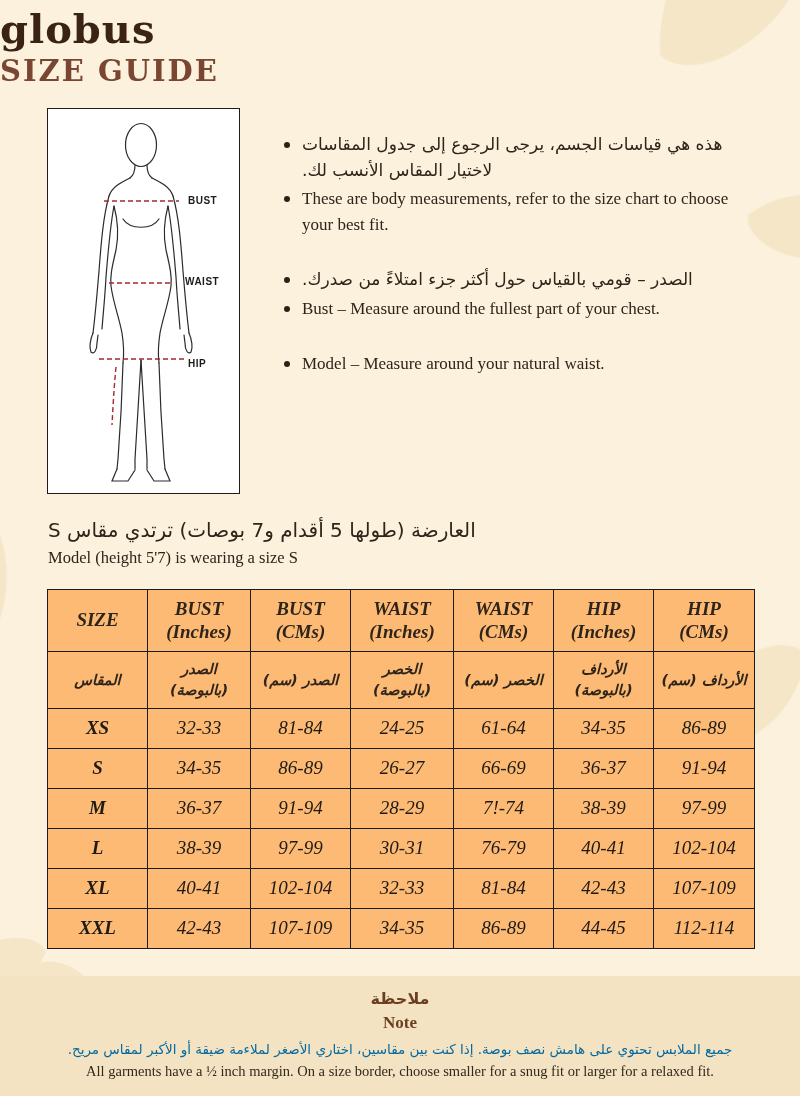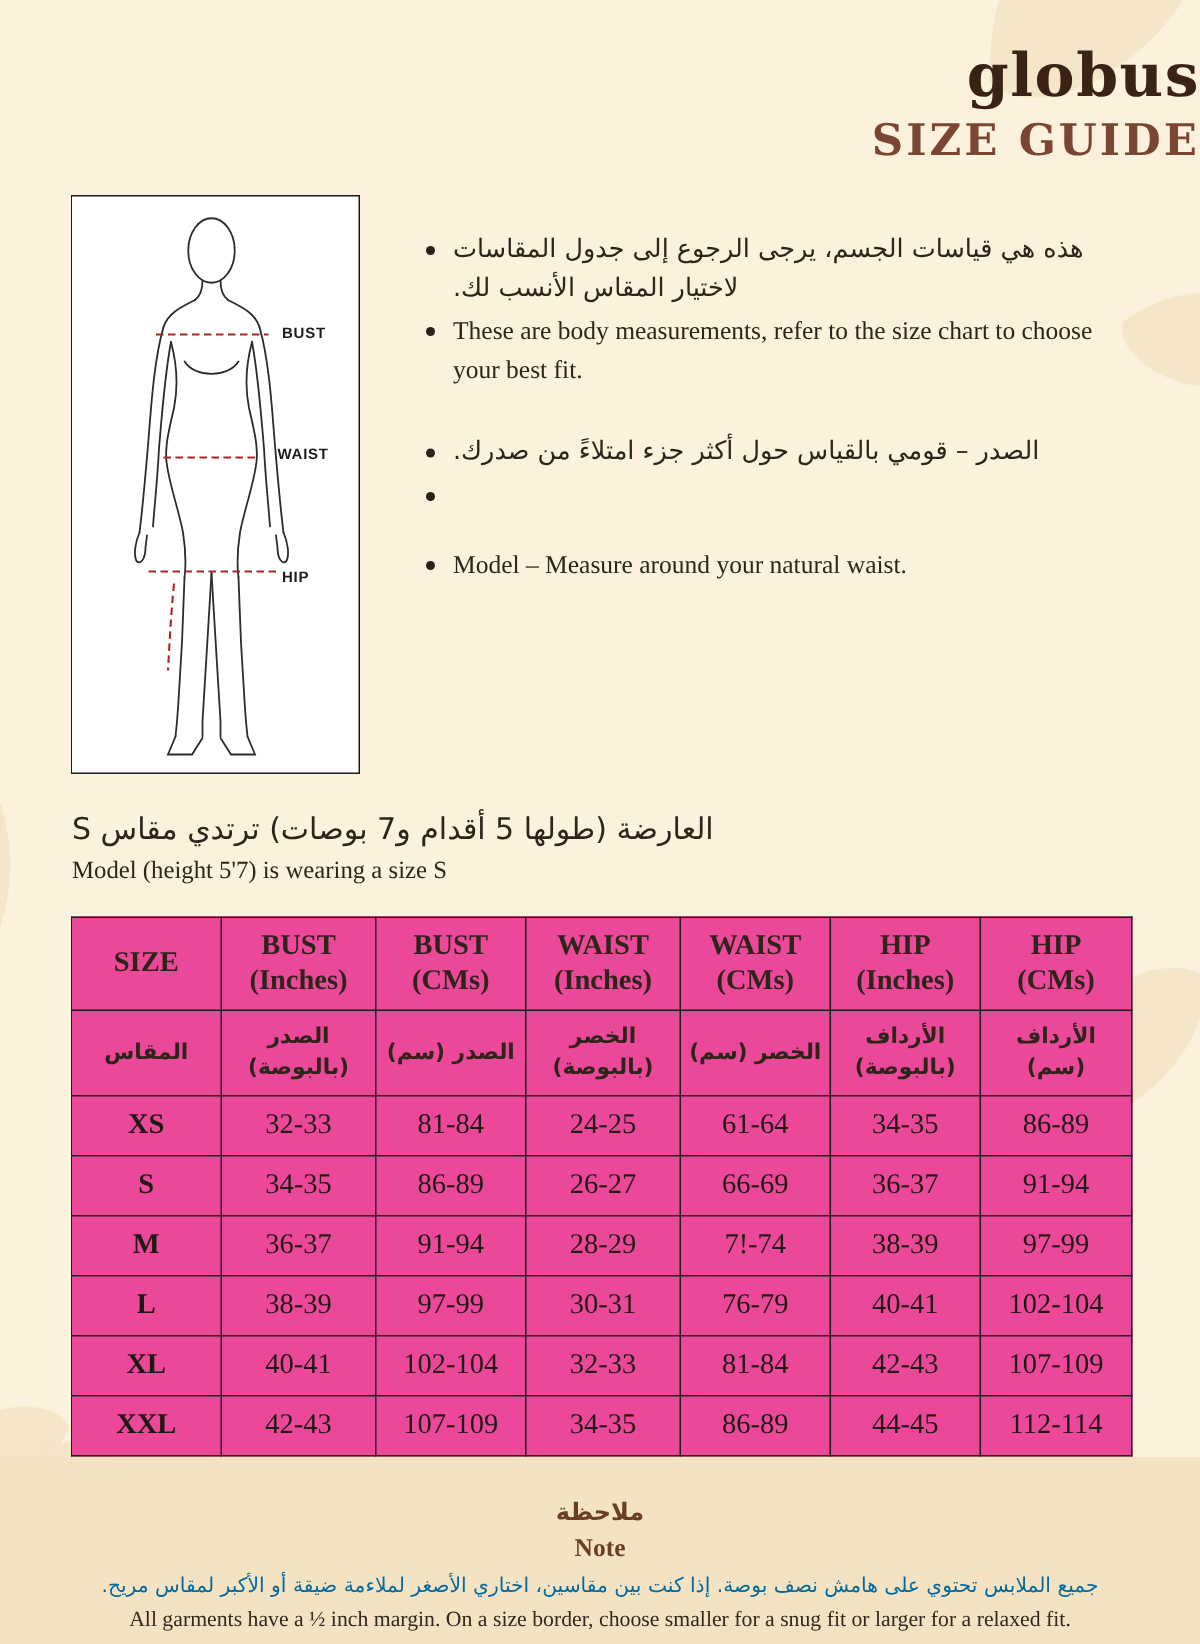--- a/index.html
+++ b/index.html
@@ -9,21 +9,21 @@
     width:800px; height:1096px;
     margin:0 auto;
     background:#fbf1dd;
     color:#2e241a;
     font-family:"Liberation Serif", serif;
     display:flex; flex-direction:column;
     overflow:hidden;
   }
   .bg-decor { position:absolute; left:0; top:0; width:800px; height:1096px; pointer-events:none; }
 
-  .header { position:relative; text-align:right; padding-top:28px; z-index:1; }
+  .header { position:relative; text-align:left; padding-top:6px; z-index:1; }
   .logo { font-family:"DejaVu Serif", serif; font-weight:700; font-size:40px; line-height:1.15; color:#3a2315; letter-spacing:1px; }
   .title { font-family:"DejaVu Serif", serif; font-weight:700; font-size:29px; color:#7a4631; letter-spacing:2px; margin-top:2px; }
 
   .guide { position:relative; display:flex; margin:20px 35px 0 47px; z-index:1; }
   .diagram-box { position:relative; width:193px; height:386px; background:#ffffff; border:1.5px solid #1c1c1c; flex-shrink:0; }
   .diagram-box svg { position:absolute; left:0; top:0; }
   .diagram-label { position:absolute; font-family:"Liberation Sans", sans-serif; font-weight:700; font-size:10px; letter-spacing:.5px; color:#1c1c1c; }
   .label-bust  { left:140px; top:86px; }
   .label-waist { left:137px; top:167px; }
   .label-hip   { left:140px; top:249px; }
@@ -34,30 +34,30 @@
   .bullet-line { display:flex; margin-bottom:3px; }
   .dot { width:6px; height:6px; border-radius:50%; background:#2c2118; margin:10px 12px 0 0; flex-shrink:0; }
   .txt { line-height:1.5; }
   .txt.arabic { font-family:"DejaVu Sans", sans-serif; font-size:17px; text-align:left; }
   .txt.english { font-family:"Liberation Serif", serif; font-size:17px; color:#2e241a; }
 
   .model-note { position:relative; margin:20px 0 0 48px; z-index:1; }
   .model-note .arabic-line { font-family:"DejaVu Sans", sans-serif; font-size:20px; line-height:1.6; text-align:left; }
   .model-note .english-line { font-family:"Liberation Serif", serif; font-size:16.5px; line-height:1.5; }
 
-  table.size-chart { position:relative; z-index:1; border-collapse:collapse; table-layout:fixed; width:707px; margin:18px 0 0 47px; background:#ec4899; }
+  table.size-chart { position:relative; z-index:1; border-collapse:collapse; table-layout:fixed; width:707px; margin:18px 0 0 47px; background:#fdba74;font-style:italic; }
   .size-chart th, .size-chart td { border:1.6px solid #1c1c1c; text-align:center; vertical-align:middle; padding:0 2px; }
   .size-chart thead tr.en-row th { height:62px; font-family:"Liberation Serif", serif; font-size:19px; font-weight:700; line-height:1.25; }
   .size-chart thead tr.ar-row th { height:57px; font-family:"DejaVu Sans", sans-serif; font-size:14.5px; font-weight:700; line-height:1.4; }
   .size-chart tbody td { height:40px; font-family:"Liberation Serif", serif; font-size:19px; color:#1f1a14; }
   .size-chart tbody td.col-size { font-weight:700; }
   .hdr-line { display:block; }
   .hdr-line:empty { display:none; }
 
-  .note-section { position:relative; z-index:1; margin-top:auto; background:#f3e3c3; text-align:center; padding:25px 12px 13px; }
+  .note-section { position:relative; z-index:1; margin-top:auto; background:#f3e3c3; text-align:center; padding:11px 12px 13px; }
   .note-title-ar { font-family:"DejaVu Sans", sans-serif; font-weight:700; font-size:16px; color:#6b3f21; line-height:1.55; }
   .note-title-en { font-family:"Liberation Serif", serif; font-weight:700; font-size:17px; color:#6b3f21; line-height:1.35; }
   .note-body-ar { font-family:"DejaVu Sans", sans-serif; font-size:13.5px; color:#0369a1; line-height:1.75; margin-top:3px; }
   .note-body-en { font-family:"Liberation Serif", serif; font-size:14.5px; color:#33281c; line-height:1.5; }
 </style>
 </head>
 <body>
 
 <div class="page">
 
@@ -126,20 +126,21 @@
           <span class="txt english">These are body measurements, refer to the size chart to choose your best fit.</span>
         </div>
       </div>
       <div class="bullet-group">
         <div class="bullet-line">
           <span class="dot"></span>
           <span class="txt arabic" dir="rtl">الصدر – قومي بالقياس حول أكثر جزء امتلاءً من صدرك.</span>
         </div>
         <div class="bullet-line">
           <span class="dot"></span>
+          <span class="txt english">Bust – Measure around the fullest part of your chest.</span>
         </div>
       </div>
       <div class="bullet-group">
         <div class="bullet-line">
           <span class="dot"></span>
           <span class="txt english">Model – Measure around your natural waist.</span>
         </div>
       </div>
     </div>
   </div>

